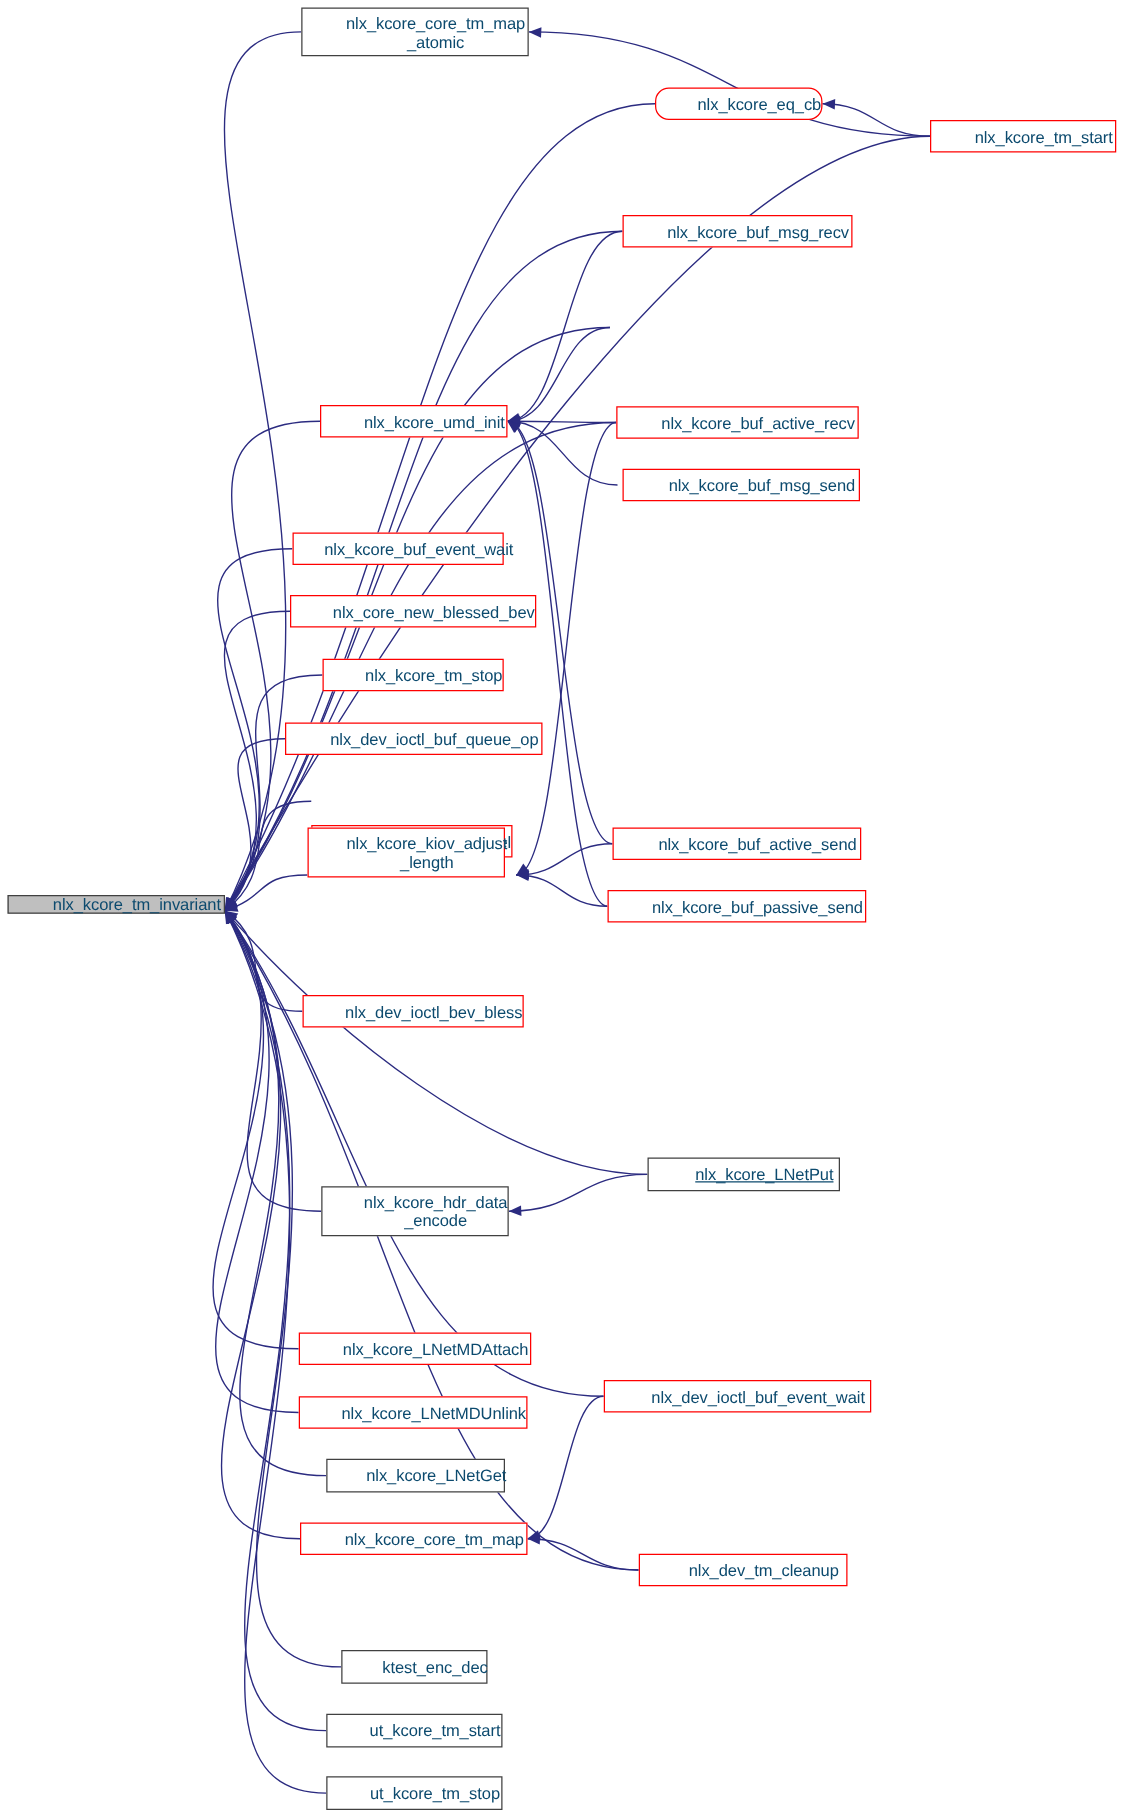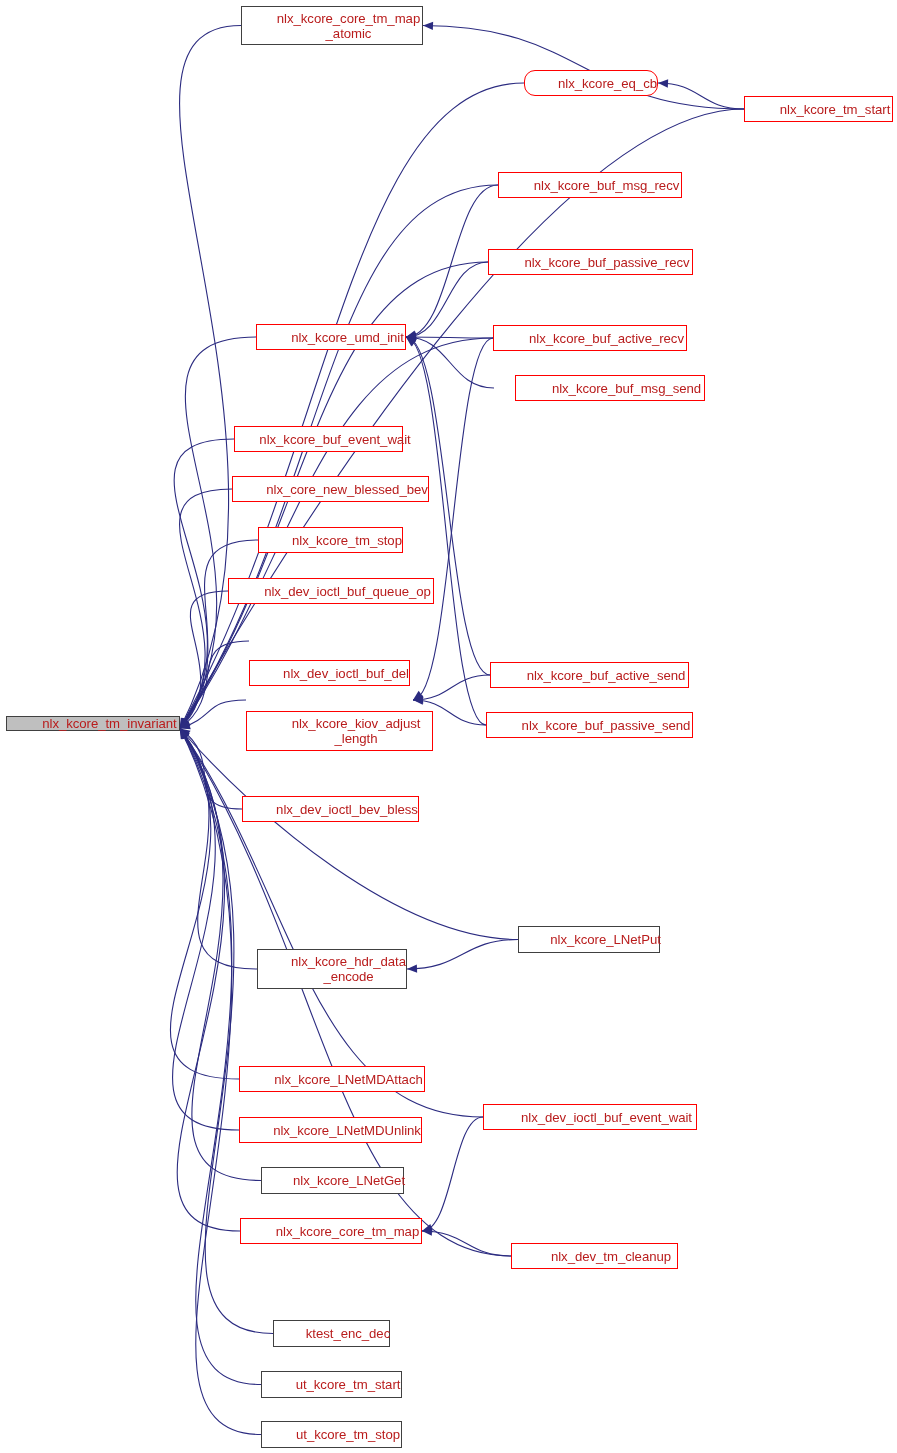--- a/index.html
+++ b/index.html
@@ -33,21 +33,21 @@
   }
   .node {
     position: absolute;
     box-sizing: border-box;
     display: flex;
     align-items: center;
     justify-content: center;
     text-align: center;
     font-size: 13.2px;
     line-height: 15px;
-    color: #b91c1c;
+    color: #0c4a6e;
     background: #ffffff;
     white-space: pre-line;
     letter-spacing: -0.05px;
     z-index: 5;
     cursor: pointer;
     padding-left: 33px;
   }
   .node.red {
     border: 1.4px solid #ff0000;
   }
@@ -144,35 +144,34 @@
       <path d="M261,1434.5 C88.5,1434.5 330,1025.02 180,728.5" class="edge"></path>
       <polygon points="180,728.5 188.26173277615175,735.5273587880127 180.76622044585844,739.319099141257" class="arrowhead"></polygon>
     </svg>
 
 <div class="node root" style="left: 6px; top: 716px; width: 174px; height: 15px;">nlx_kcore_tm_invariant</div>
     <div class="node black" style="left: 241px; top: 6px; width: 182px; height: 39px;">nlx_kcore_core_tm_map
 _atomic</div>
     <div class="node red" style="left: 524px; top: 70px; width: 134px; height: 26px; border-radius: 11px;">nlx_kcore_eq_cb</div>
     <div class="node red" style="left: 744px; top: 96px; width: 149px; height: 26px;">nlx_kcore_tm_start</div>
     <div class="node red" style="left: 498px; top: 172px; width: 184px; height: 26px;">nlx_kcore_buf_msg_recv</div>
-    <div class="node red" style="left: 488px; top: 249px; width: 205px; height: 26px;">nlx_kcore_buf_passive_recv</div>
     <div class="node red" style="left: 256px; top: 324px; width: 150px; height: 26px;">nlx_kcore_umd_init</div>
     <div class="node red" style="left: 493px; top: 325px; width: 194px; height: 26px;">nlx_kcore_buf_active_recv</div>
-    <div class="node red" style="left: 515px; top: 375px; width: 190px; height: 26px;">nlx_kcore_buf_msg_send</div>
+    <div class="node red" style="left: 498px; top: 375px; width: 190px; height: 26px;">nlx_kcore_buf_msg_send</div>
     <div class="node red" style="left: 234px; top: 426px; width: 169px; height: 26px;">nlx_kcore_buf_event_wait</div>
     <div class="node red" style="left: 232px; top: 476px; width: 197px; height: 26px;">nlx_core_new_blessed_bev</div>
     <div class="node red" style="left: 258px; top: 527px; width: 145px; height: 26px;">nlx_kcore_tm_stop</div>
     <div class="node red" style="left: 228px; top: 578px; width: 206px; height: 26px;">nlx_dev_ioctl_buf_queue_op</div>
     <div class="node red" style="left: 249px; top: 628px; width: 161px; height: 26px; margin-top: 32px;">nlx_dev_ioctl_buf_del</div>
-    <div class="node red" style="left: 246px; top: 711px; width: 187px; height: 40px;">nlx_kcore_kiov_adjust
+    <div class="node red" style="left: 246px; top: 662px; width: 158px; height: 40px;">nlx_kcore_kiov_adjust
 _length</div>
     <div class="node red" style="left: 490px; top: 662px; width: 199px; height: 26px;">nlx_kcore_buf_active_send</div>
     <div class="node red" style="left: 486px; top: 712px; width: 207px; height: 26px;">nlx_kcore_buf_passive_send</div>
     <div class="node red" style="left: 242px; top: 796px; width: 177px; height: 26px;">nlx_dev_ioctl_bev_bless</div>
-    <div class="node black" style="left: 518px; top: 926px; width: 142px; height: 27px;">nlx_kcore_LNetPut</div>
+    <div class="node black" style="left: 518px; top: 926px; width: 154px; height: 27px; text-decoration: underline;">nlx_kcore_LNetPut</div>
     <div class="node black" style="left: 257px; top: 949px; width: 150px; height: 40px;">nlx_kcore_hdr_data
 _encode</div>
     <div class="node red" style="left: 239px; top: 1066px; width: 186px; height: 26px;">nlx_kcore_LNetMDAttach</div>
     <div class="node red" style="left: 483px; top: 1104px; width: 214px; height: 26px;">nlx_dev_ioctl_buf_event_wait</div>
     <div class="node red" style="left: 239px; top: 1117px; width: 183px; height: 26px;">nlx_kcore_LNetMDUnlink</div>
     <div class="node black" style="left: 261px; top: 1167px; width: 143px; height: 27px;">nlx_kcore_LNetGet</div>
     <div class="node red" style="left: 240px; top: 1218px; width: 182px; height: 26px;">nlx_kcore_core_tm_map</div>
     <div class="node red" style="left: 511px; top: 1243px; width: 167px; height: 26px;">nlx_dev_tm_cleanup</div>
     <div class="node black" style="left: 273px; top: 1320px; width: 117px; height: 27px;">ktest_enc_dec</div>
     <div class="node black" style="left: 261px; top: 1371px; width: 141px; height: 27px;">ut_kcore_tm_start</div>

